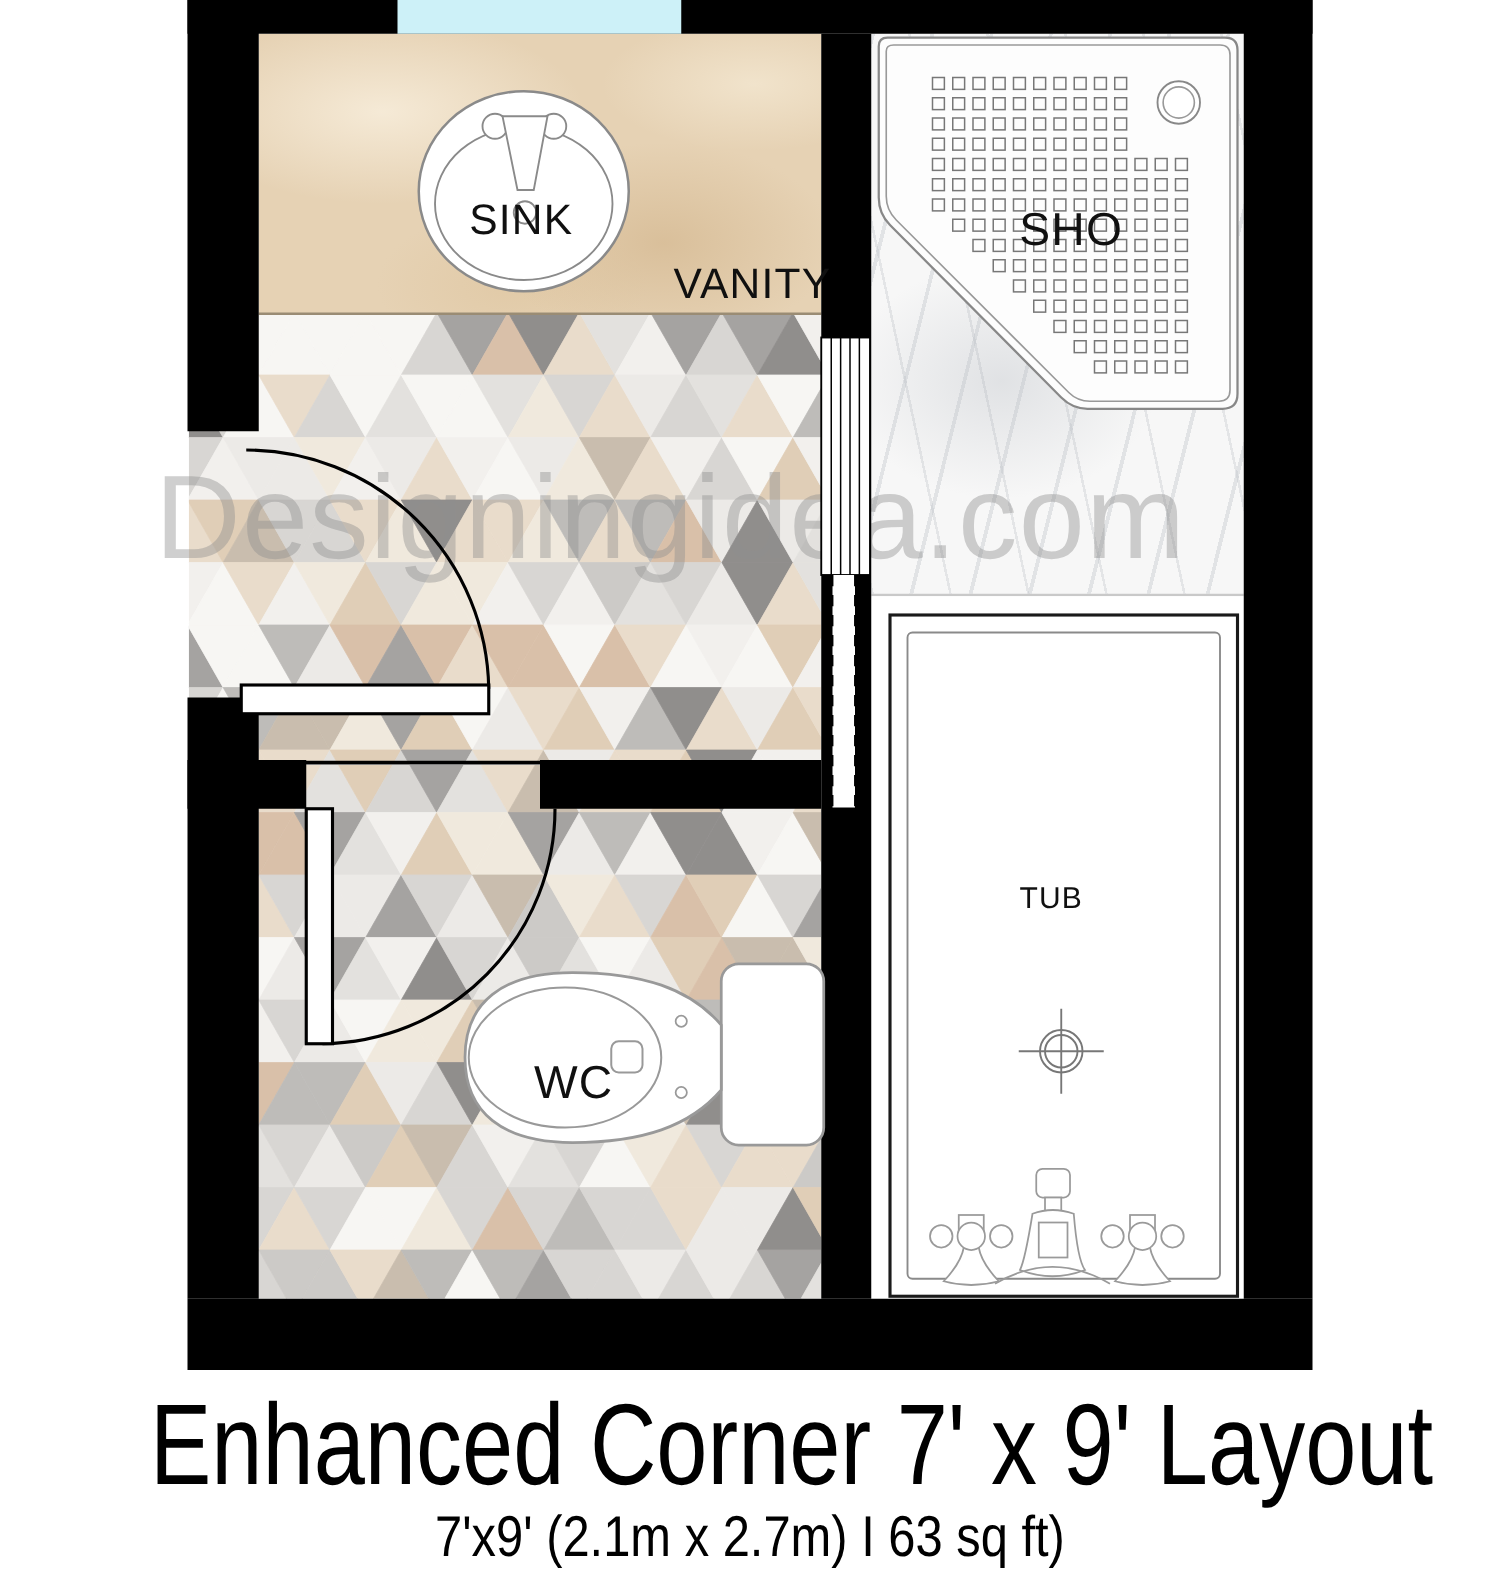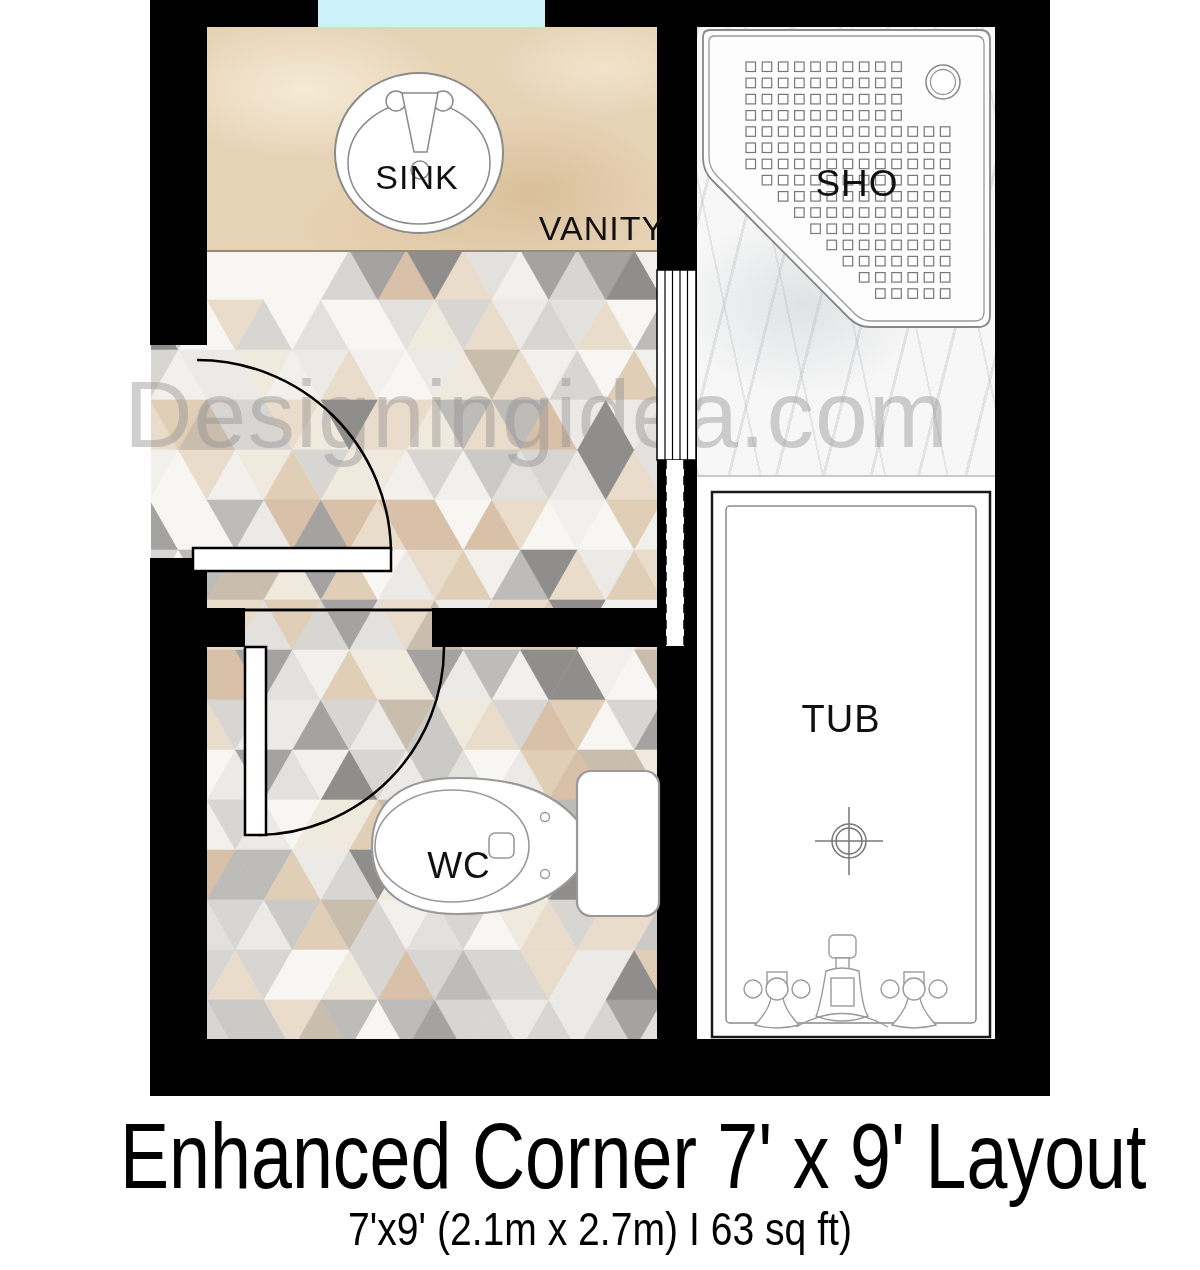--- a/index.html
+++ b/index.html
@@ -34,21 +34,21 @@
   .layer{left:0;top:0;z-index:1;}
   .fixtures{left:0;top:0;z-index:4;}
   .wall,.window{z-index:3;}
   
   .lbl{z-index:5;font-weight:400;color:#101010;letter-spacing:1px;transform:translate(-50%,-50%);
     white-space:nowrap;}
   .lbl-sink{left:417px;top:177px;font-size:34px;}
   .lbl-vanity{left:554px;top:228px;font-size:34px;margin-left:48px;}
   .lbl-sho{left:857px;top:184px;font-size:37px;}
   .lbl-wc{left:459px;top:866px;font-size:37px;}
-  .lbl-tub{left:841px;top:719px;font-size:38px;}
+  .lbl-tub{left:841px;top:719px;font-size:24px;}
   
   .footer-title{left:0;top:1110px;width:100%;text-align:center;font-size:92px;line-height:1;
     color:#000;transform:scaleX(0.8);white-space:nowrap;}
   .footer-sub{left:0;top:1206px;width:100%;text-align:center;font-size:46px;line-height:1;
     color:#000;transform:scaleX(0.85);white-space:nowrap;}
 </style>
 </head>
 <body>
 
 <div class="canvas">

